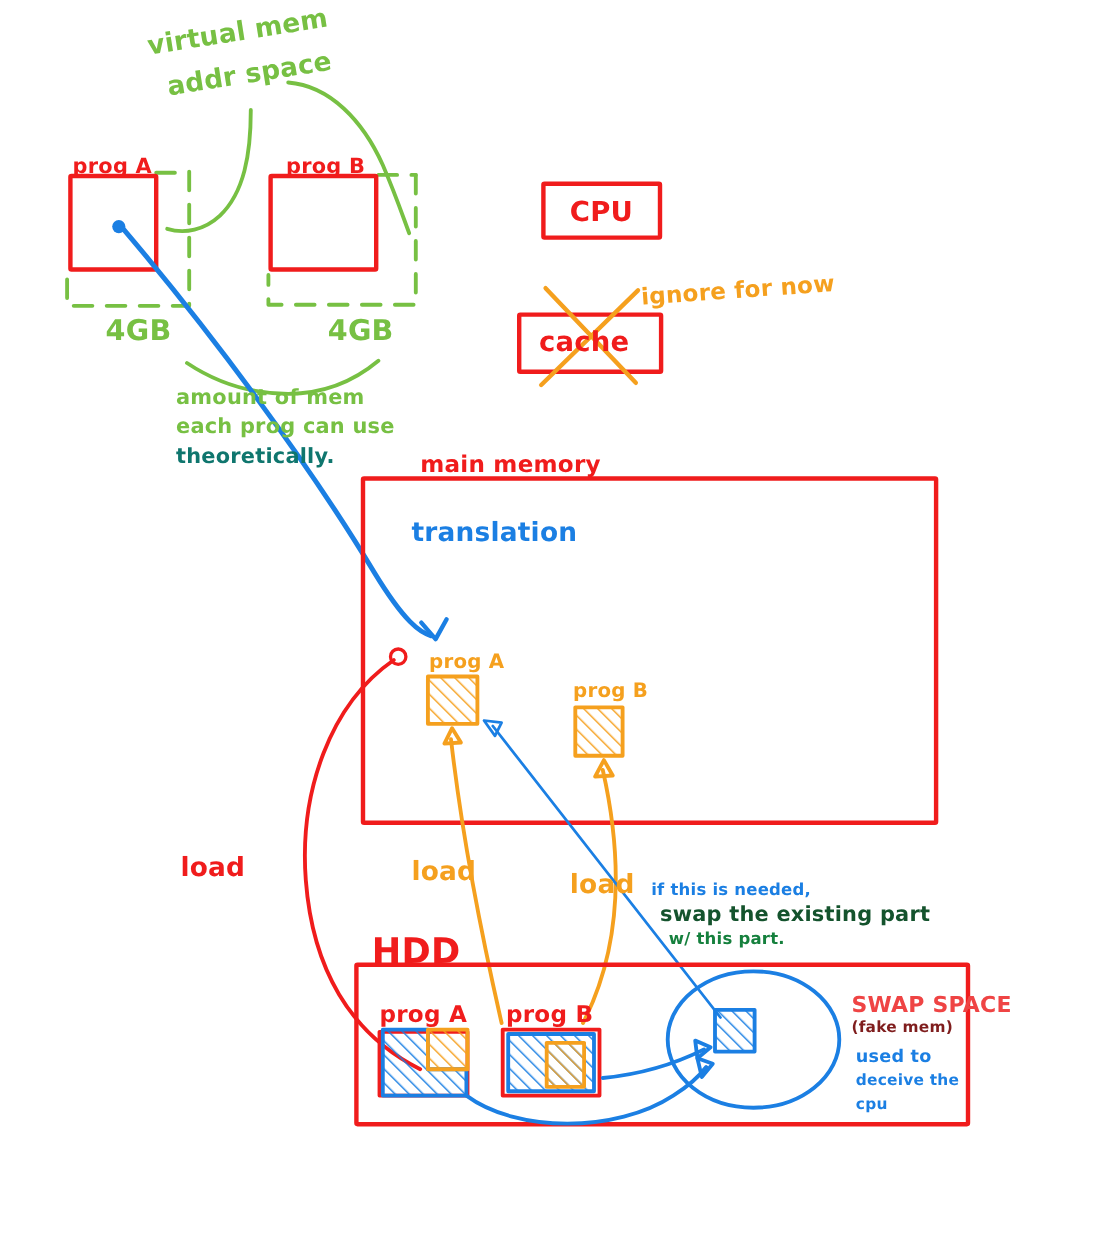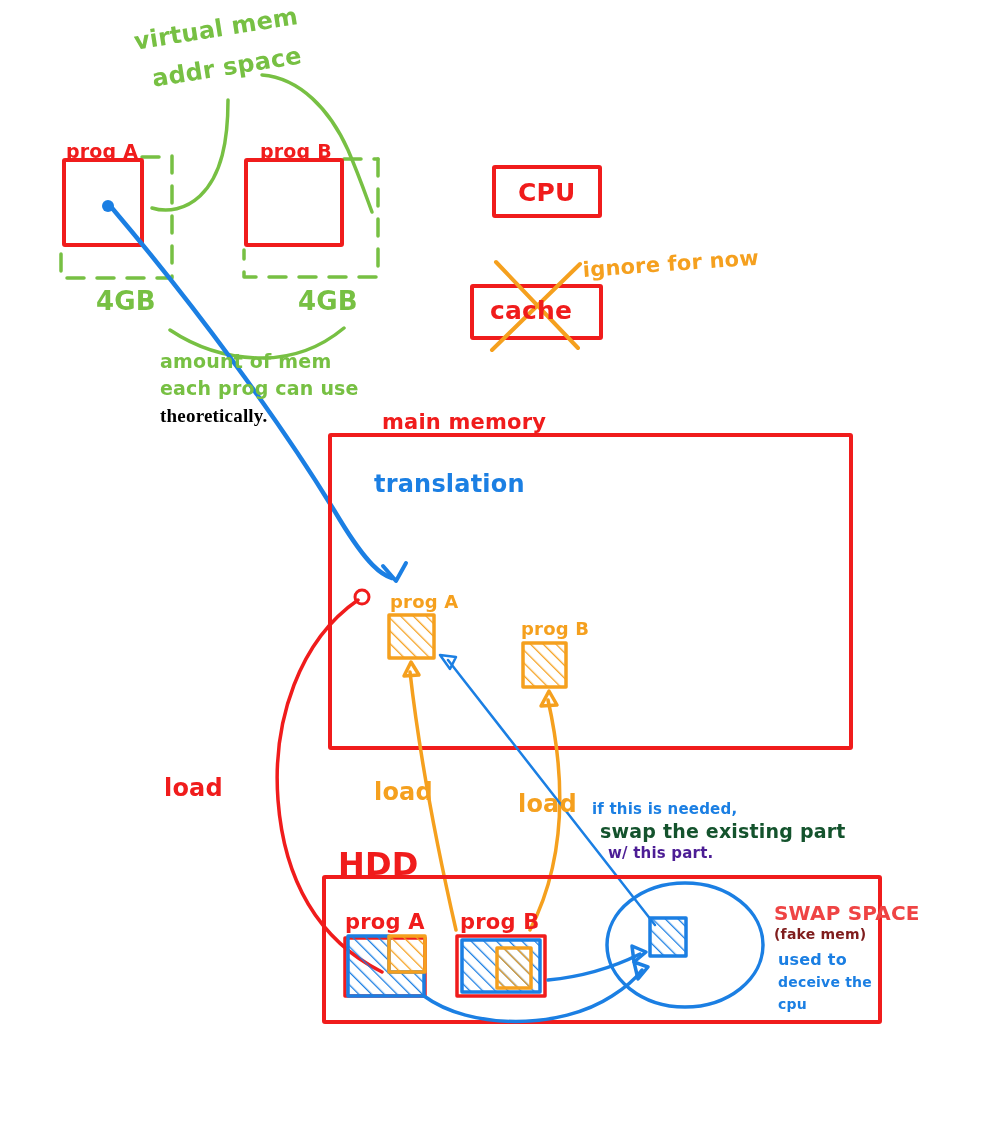--- a/index.html
+++ b/index.html
@@ -172,21 +172,21 @@
               color:#77c043; font-size:24px;" class="hand">addr space</div>
 
   <div style="position:absolute; left:66px; top:140px; color:#f01c1c; font-size:19px;" class="hand">prog A</div>
   <div style="position:absolute; left:260px; top:140px; color:#f01c1c; font-size:19px;" class="hand">prog B</div>
 
   <div style="position:absolute; left:96px; top:286px; color:#77c043; font-size:26px;" class="hand">4GB</div>
   <div style="position:absolute; left:298px; top:286px; color:#77c043; font-size:26px;" class="hand">4GB</div>
 
   <div style="position:absolute; left:160px; top:375px; color:#77c043; font-size:19px; line-height:27px;" class="hand">each prog can use</div>
   <div style="position:absolute; left:160px; top:348px; color:#77c043; font-size:19px; line-height:27px;" class="hand">amount of mem</div>
-  <div style="position:absolute; left:160px; top:402px; color:#000000; font-size:19px; line-height:27px;font-family:Liberation Serif, serif;" class="hand">theoretically.</div>
+  <div style="position:absolute; left:160px; top:402px; color:#0f766e; font-size:19px; line-height:27px;" class="hand">theoretically.</div>
 
   <div style="position:absolute; left:518px; top:178px; color:#f01c1c; font-size:25px;" class="hand">CPU</div>
 
   <div style="position:absolute; left:490px; top:296px; color:#f01c1c; font-size:25px;" class="hand">cache</div>
 
   <div style="position:absolute; left:582px; top:258px; transform:rotate(-4deg); transform-origin:left top;
               color:#f5a01e; font-size:21px;" class="hand">ignore for now</div>
 
   <div style="position:absolute; left:346px; top:410px; color:#f01c1c; font-size:21px;margin-left:36px;" class="hand">main memory</div>
 
@@ -194,21 +194,21 @@
 
   <div style="position:absolute; left:390px; top:591px; color:#f5a01e; font-size:18px;" class="hand">prog A</div>
   <div style="position:absolute; left:521px; top:618px; color:#f5a01e; font-size:18px;" class="hand">prog B</div>
 
   <div style="position:absolute; left:164px; top:774px; color:#f01c1c; font-size:24px;" class="hand">load</div>
   <div style="position:absolute; left:374px; top:778px; color:#f5a01e; font-size:24px;" class="hand">load</div>
   <div style="position:absolute; left:518px; top:790px; color:#f5a01e; font-size:24px;" class="hand">load</div>
 
   <div style="position:absolute; left:592px; top:798px; color:#1b7fe3; font-size:15px; line-height:22px;" class="hand">if this is needed,</div>
   <div style="position:absolute; left:600px; top:820px; color:#14532d; font-size:19px; line-height:22px;" class="hand">swap the existing part</div>
-  <div style="position:absolute; left:608px; top:842px; color:#4c1d95; font-size:15px; line-height:22px;" class="hand">w/ this part.</div>
+  <div style="position:absolute; left:608px; top:842px; color:#15803d; font-size:15px; line-height:22px;" class="hand">w/ this part.</div>
 
   <div style="position:absolute; left:338px; top:845px; color:#f01c1c; font-size:32px;" class="hand">HDD</div>
 
   <div style="position:absolute; left:345px; top:910px; color:#f01c1c; font-size:21px;" class="hand">prog A</div>
   <div style="position:absolute; left:460px; top:910px; color:#f01c1c; font-size:21px;" class="hand">prog B</div>
 
   <div style="position:absolute; left:774px; top:903px; color:#ef4444; font-size:20px; line-height:21px;" class="hand">SWAP SPACE</div>
   <div style="position:absolute; left:774px; top:924px; color:#7f1d1d; font-size:14px; line-height:21px;" class="hand">(fake mem)</div>
   <div style="position:absolute; left:778px; top:949px; color:#1b7fe3; font-size:16px; line-height:21px;" class="hand">used to</div>
   <div style="position:absolute; left:778px; top:972px; color:#1b7fe3; font-size:14px; line-height:21px;" class="hand">deceive the</div>

